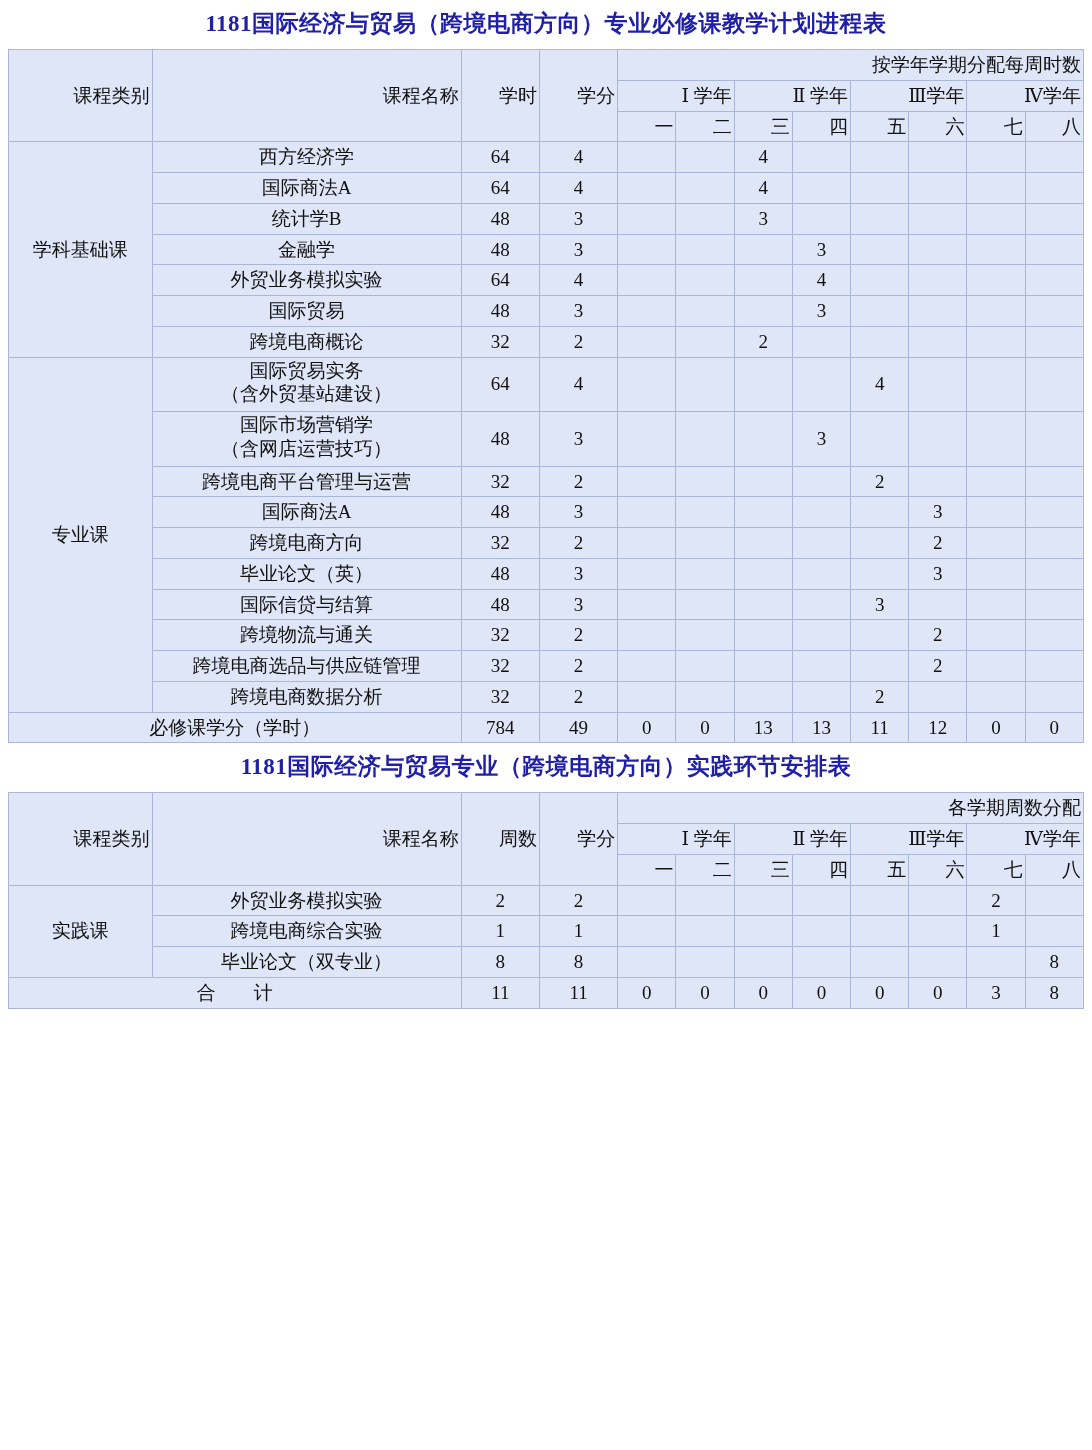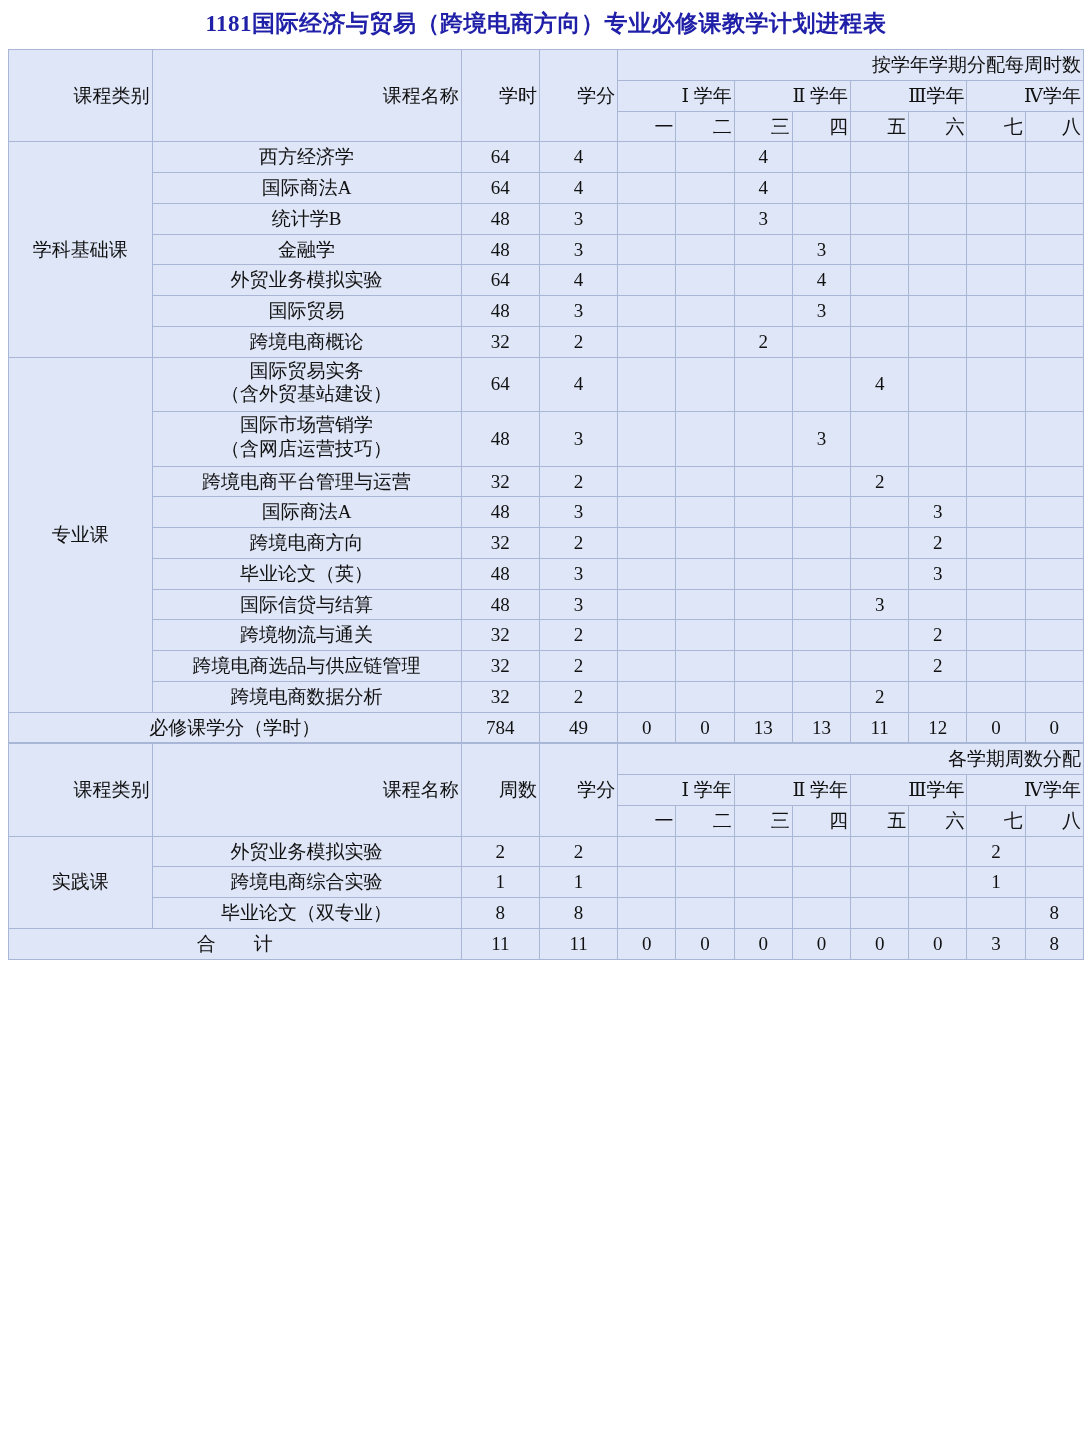--- a/index.html
+++ b/index.html
@@ -354,20 +354,21 @@
         <td>13</td>
         <td>13</td>
         <td>11</td>
         <td>12</td>
         <td>0</td>
         <td>0</td>
       </tr>
     </tbody>
   </table>
 
+  <div class="doc-title">1181国际经济与贸易专业（跨境电商方向）实践环节安排表</div>
 
   <table class="plan">
     <colgroup>
       <col class="col-cat">
         <col class="col-name">
         <col class="col-hours">
         <col class="col-credits">
       <col class="col-term">
         <col class="col-term">
         <col class="col-term">

